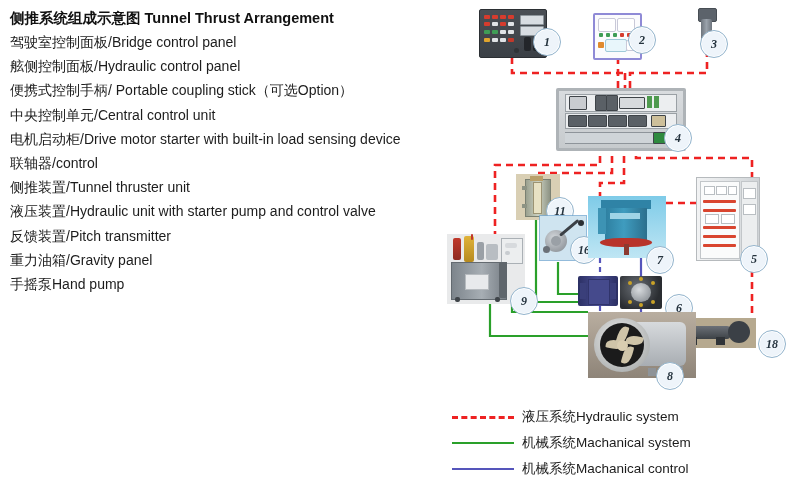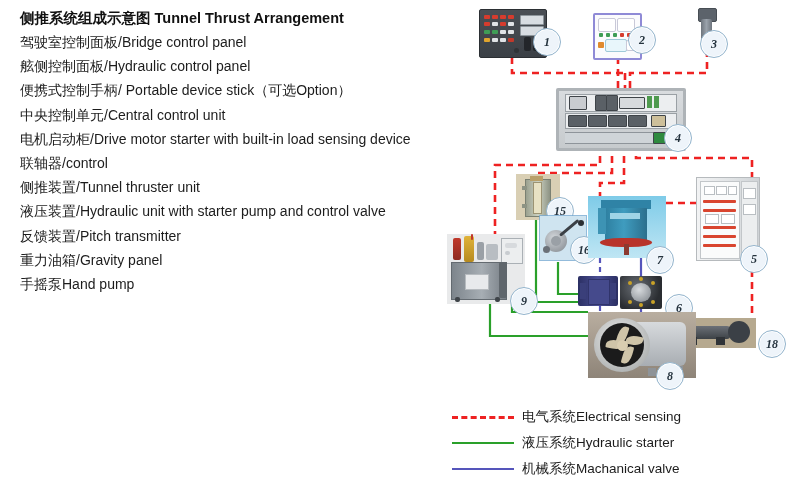--- a/index.html
+++ b/index.html
@@ -2,21 +2,21 @@
 <html><head>
 <meta charset="utf-8">
 <style>
   html,body{margin:0;padding:0;background:#ffffff;}
   body{
     width:788px;height:490px;position:relative;overflow:hidden;
     font-family:"Liberation Sans","DejaVu Sans",sans-serif;
     color:#1a1a1a;
   }
   
-  #legend-list{position:absolute;left:20px;top:6px;width:450px;}
+  #legend-list{position:absolute;left:10px;top:6px;width:450px;}
   #diagram-title{
     font-size:14.5px;font-weight:bold;line-height:24px;color:#111;
     white-space:nowrap;letter-spacing:0px;
   }
   .comp-line{
     font-size:14px;line-height:24.2px;color:#1c1c1c;white-space:nowrap;
   }
   
   #diagram{position:absolute;left:0;top:0;width:788px;height:490px;}
   #wire-layer{position:absolute;left:0;top:0;width:788px;height:490px;pointer-events:none;}
@@ -106,21 +106,21 @@
   
   .glow{box-shadow:0 0 0 1px rgba(120,170,210,.8);}
 </style>
 </head>
 <body>
 
 <div id="legend-list">
   <div id="diagram-title">侧推系统组成示意图 Tunnel Thrust Arrangement</div>
   <div class="comp-line">驾驶室控制面板/Bridge control panel</div>
   <div class="comp-line">舷侧控制面板/Hydraulic control panel</div>
-  <div class="comp-line">便携式控制手柄/ Portable device stick（可选Option）</div>
+  <div class="comp-line">便携式控制手柄/ Portable coupling stick（可选Option）</div>
   <div class="comp-line">中央控制单元/Central control unit</div>
   <div class="comp-line">电机启动柜/Drive motor starter with built-in load sensing device</div>
   <div class="comp-line">联轴器/control</div>
   <div class="comp-line">侧推装置/Tunnel thruster unit</div>
   <div class="comp-line">液压装置/Hydraulic unit with starter pump and control valve</div>
   <div class="comp-line">反馈装置/Pitch transmitter</div>
   <div class="comp-line">重力油箱/Gravity panel</div>
   <div class="comp-line">手摇泵Hand pump</div>
 </div>
 
@@ -247,21 +247,21 @@
 
   <div class="node" style="left:516px;top:174px;width:44px;height:46px;">
     <div class="art p-tank">
       <span class="body" style="left:9px;top:5px;width:24px;height:36px;"></span>
       <span class="gauge" style="left:17px;top:8px;width:7px;height:30px;"></span>
       <span class="cap" style="left:14px;top:2px;width:13px;height:5px;"></span>
       <span class="cap" style="left:6px;top:12px;width:5px;height:4px;background:#8d9384"></span>
       <span class="cap" style="left:6px;top:30px;width:5px;height:4px;background:#8d9384"></span>
     </div>
   </div>
-  <div class="badge" style="left:546px;top:197px;">15</div>
+  <div class="badge" style="left:546px;top:197px;">11</div>
 
   <div class="node" style="left:540px;top:216px;width:46px;height:44px;">
     <div class="art p-hand glow">
       <span class="bodyc" style="left:5px;top:14px;width:22px;height:22px;"></span>
       <span class="lever" style="left:20px;top:18px;width:24px;height:3px;transform:rotate(-40deg);"></span>
       <span class="knob" style="left:38px;top:4px;width:6px;height:6px;"></span>
       <span class="knob" style="left:11px;top:20px;width:10px;height:10px;background:#9aa0a6;"></span>
       <span class="knob" style="left:3px;top:30px;width:7px;height:7px;background:#6b7178;"></span>
     </div>
   </div>
@@ -367,27 +367,27 @@
   </div>
   <div class="badge" style="left:656px;top:362px;">8</div>
 
 </div>
 
 <div id="wire-legend">
   <div class="lg-row">
     <span class="lg-swatch">
       <i style="border-top:3px dashed #ee2222;"></i>
     </span>
-    <span class="lg-label">电气系统Electrical sensing</span>
+    <span class="lg-label">液压系统Hydraulic system</span>
   </div>
   <div class="lg-row">
     <span class="lg-swatch">
       <i style="border-top:2px solid #2aa02a;"></i>
     </span>
-    <span class="lg-label">液压系统Hydraulic starter</span>
+    <span class="lg-label">机械系统Machanical system</span>
   </div>
   <div class="lg-row">
     <span class="lg-swatch">
       <i style="border-top:2px solid #5555bb;"></i>
     </span>
-    <span class="lg-label">机械系统Machanical valve</span>
+    <span class="lg-label">机械系统Machanical control</span>
   </div>
 </div>
 
 </body></html>

